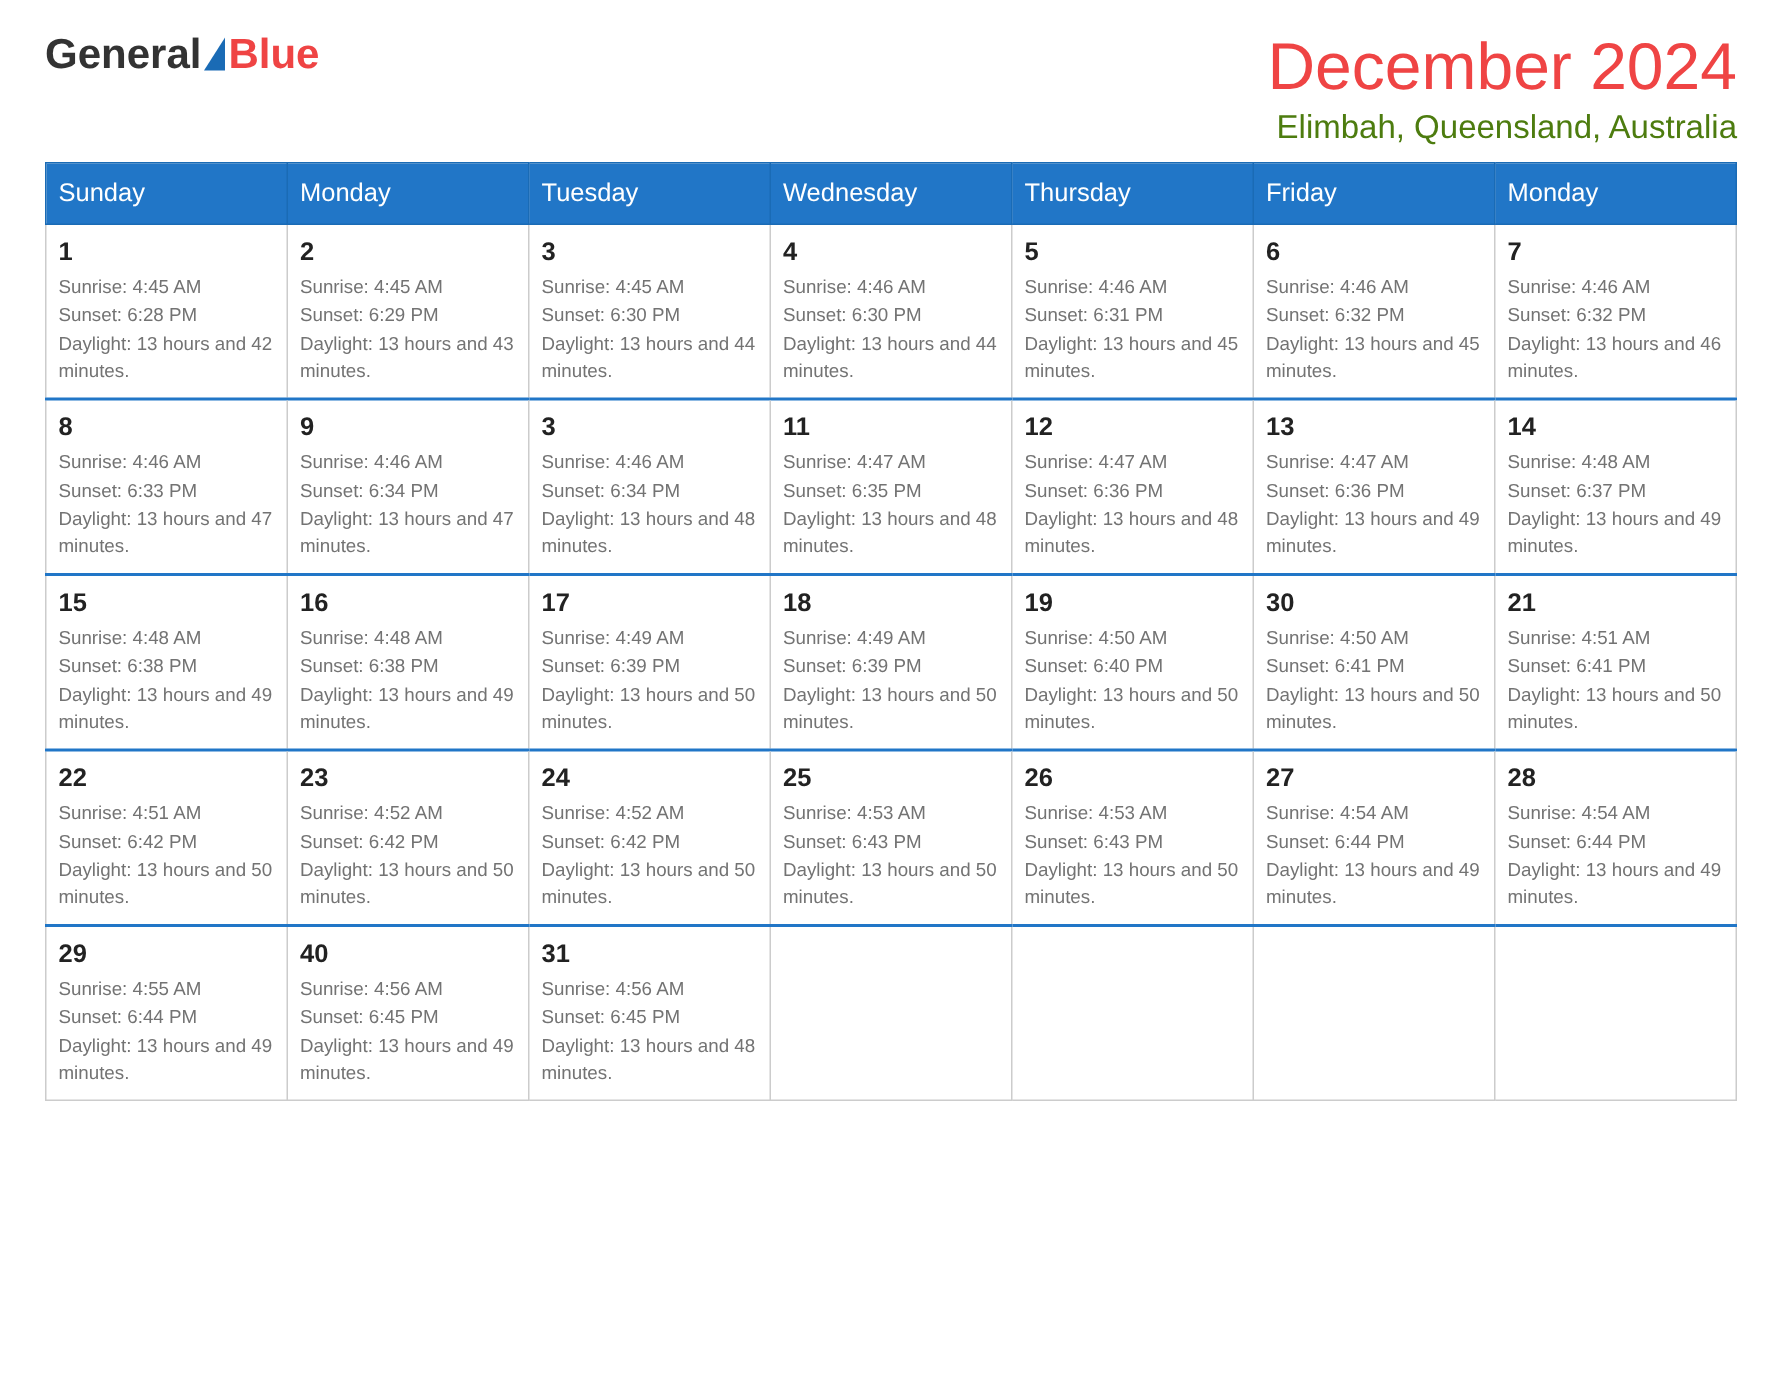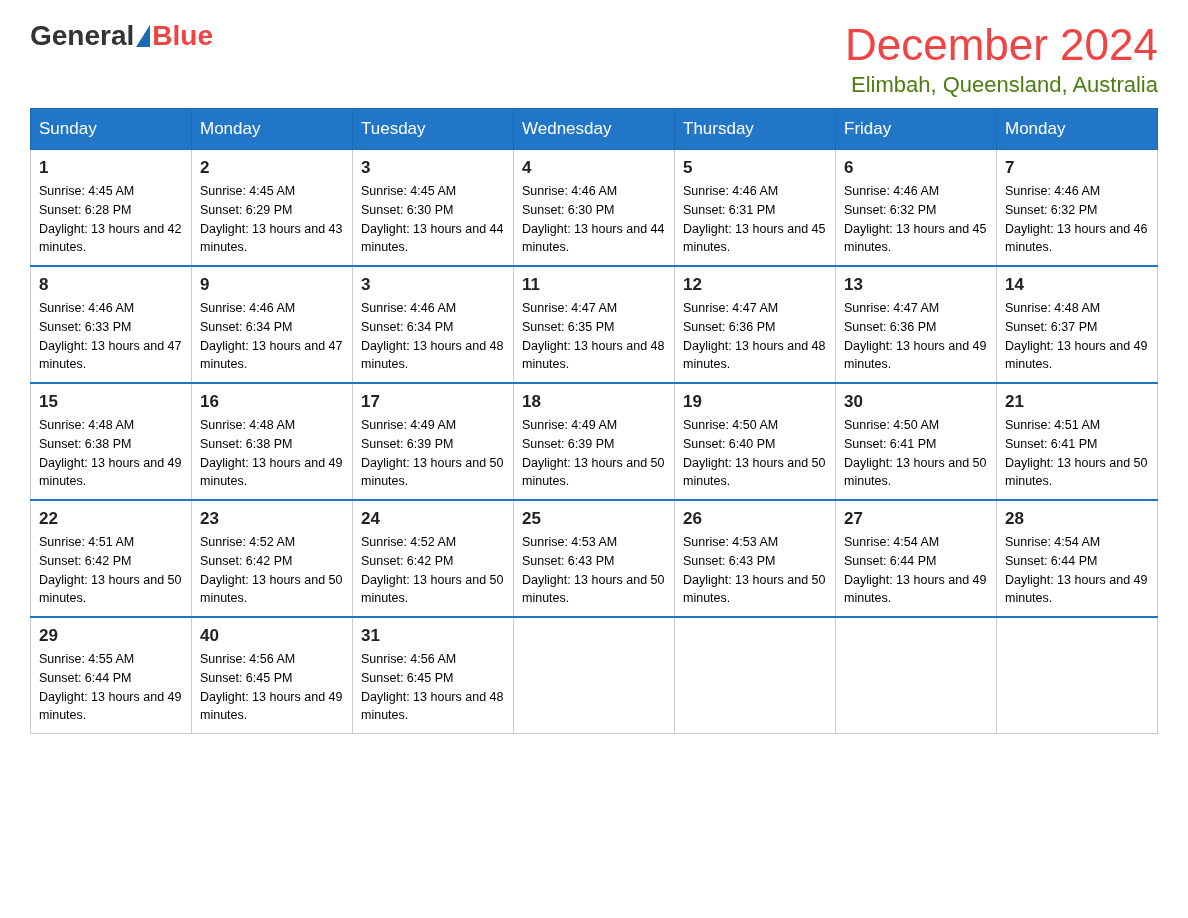--- a/index.html
+++ b/index.html
@@ -86,21 +86,21 @@
     }
     .day-number {
       font-size: 17px;
       font-weight: bold;
       color: #222;
       display: block;
       margin-bottom: 4px;
     }
     .day-info {
       font-size: 12.5px;
-      color: #000000;
+      color: #737373;
       line-height: 1.5;
     }
   </style>
 </head>
 <body>
 
 <div class="header">
   <div class="logo">
     <div class="logo-text">
       <span class="logo-general">General</span>

